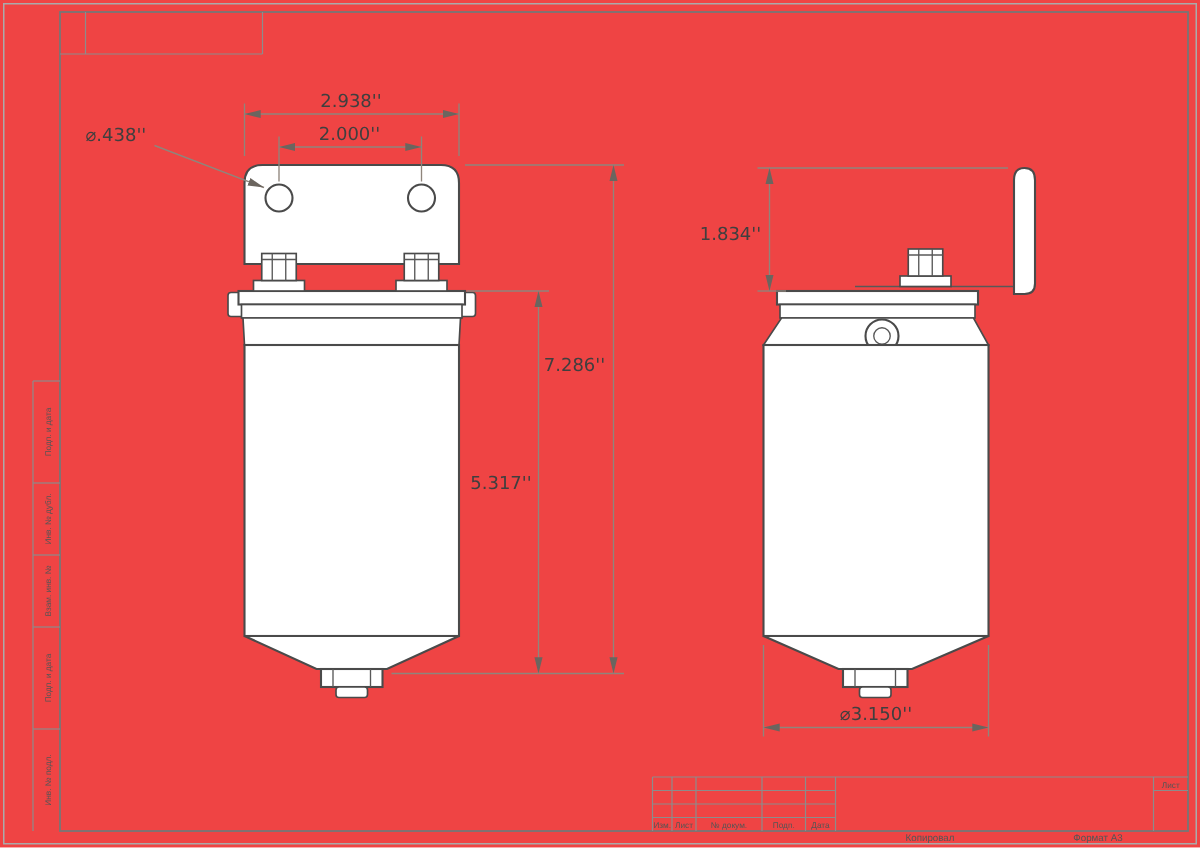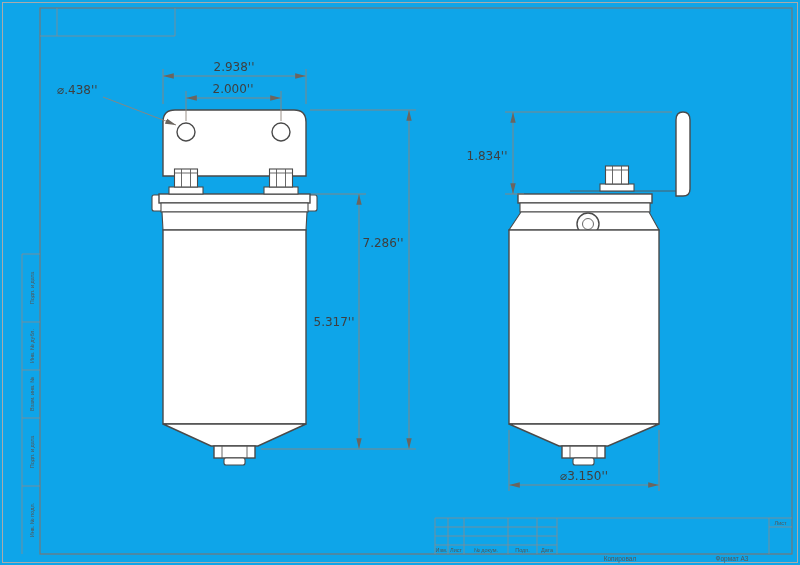--- a/index.html
+++ b/index.html
@@ -1,16 +1,16 @@
 <!DOCTYPE html>
 <html><head>
 <meta charset="utf-8">
 <style>
   html,body{margin:0;padding:0;background:#fff;}
-  .stage{width:800px;height:565px;position:relative;background:#0ea5e9;overflow:hidden;}
+  .stage{width:800px;height:565px;position:relative;background:#ef4444;overflow:hidden;}
   svg{display:block;}
   
   .s1{stroke:#4a4a4a;stroke-width:1.4;fill:#fff;}
   .s2{stroke:#585858;stroke-width:.9;fill:none;}
   .s2f{stroke:#4a4a4a;stroke-width:1.1;fill:#fff;}
   
   .dim{stroke:#8f857c;stroke-width:.9;fill:none;}
   .dimtxt{fill:#3f3f3f;font:12px "DejaVu Sans",sans-serif;}
   
   .fr{stroke:#8c8c8c;stroke-width:.8;fill:none;}

